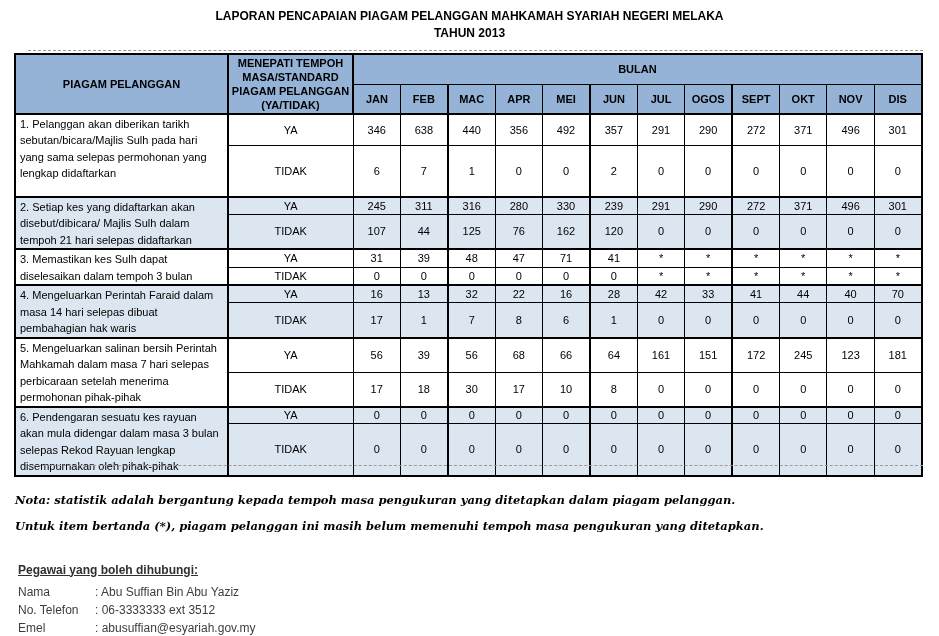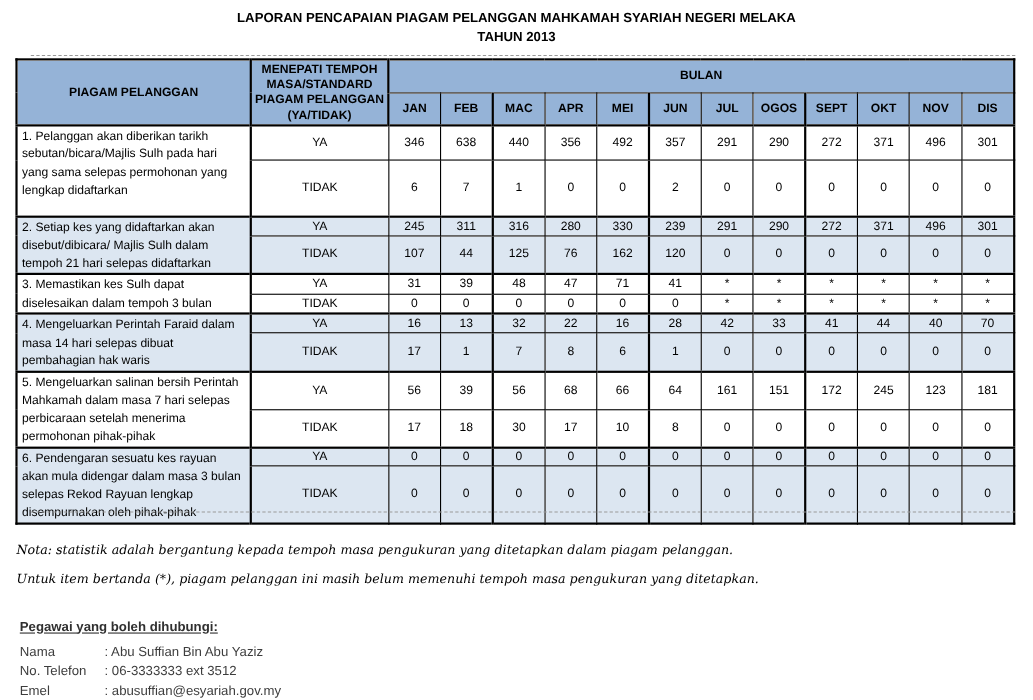--- a/index.html
+++ b/index.html
@@ -32,21 +32,21 @@
   tr.bulan-row{height:30px;}
   .bL2{border-left:2px solid var(--c-border,#000) !important;}
   tr.item-top td{border-top:2px solid var(--c-border,#000);}
   td.lbl{text-align:left;vertical-align:top;padding:1px 4px 0 4px;line-height:16.5px;background:#fff;}
   td.yt,td.val{text-align:center;vertical-align:middle;}
   tr.band td{background:var(--c-band,#DCE6F1);}
   tr.band td.lbl{background:var(--c-band,#DCE6F1);}
 
   
   .notes{margin:16px 0 0 15px;font-family:"DejaVu Serif",serif;font-style:italic;font-size:11.5px;}
-  .notes p{margin:0 0 12px 0;}
+  .notes p{margin:0 0 12px 0;font-weight:bold;}
 
   
   .contact{margin:30px 0 0 18px;font-size:12px;color:#3d3d3d;}
   .contact-heading{font-weight:bold;text-decoration:underline;color:#2f2f2f;margin-bottom:9px;}
   .contact-row{display:flex;margin-bottom:5px;line-height:13px;gap:13px;}
   .contact-row .lab{flex:0 0 64px;}
 </style>
 </head>
 <body>
 

